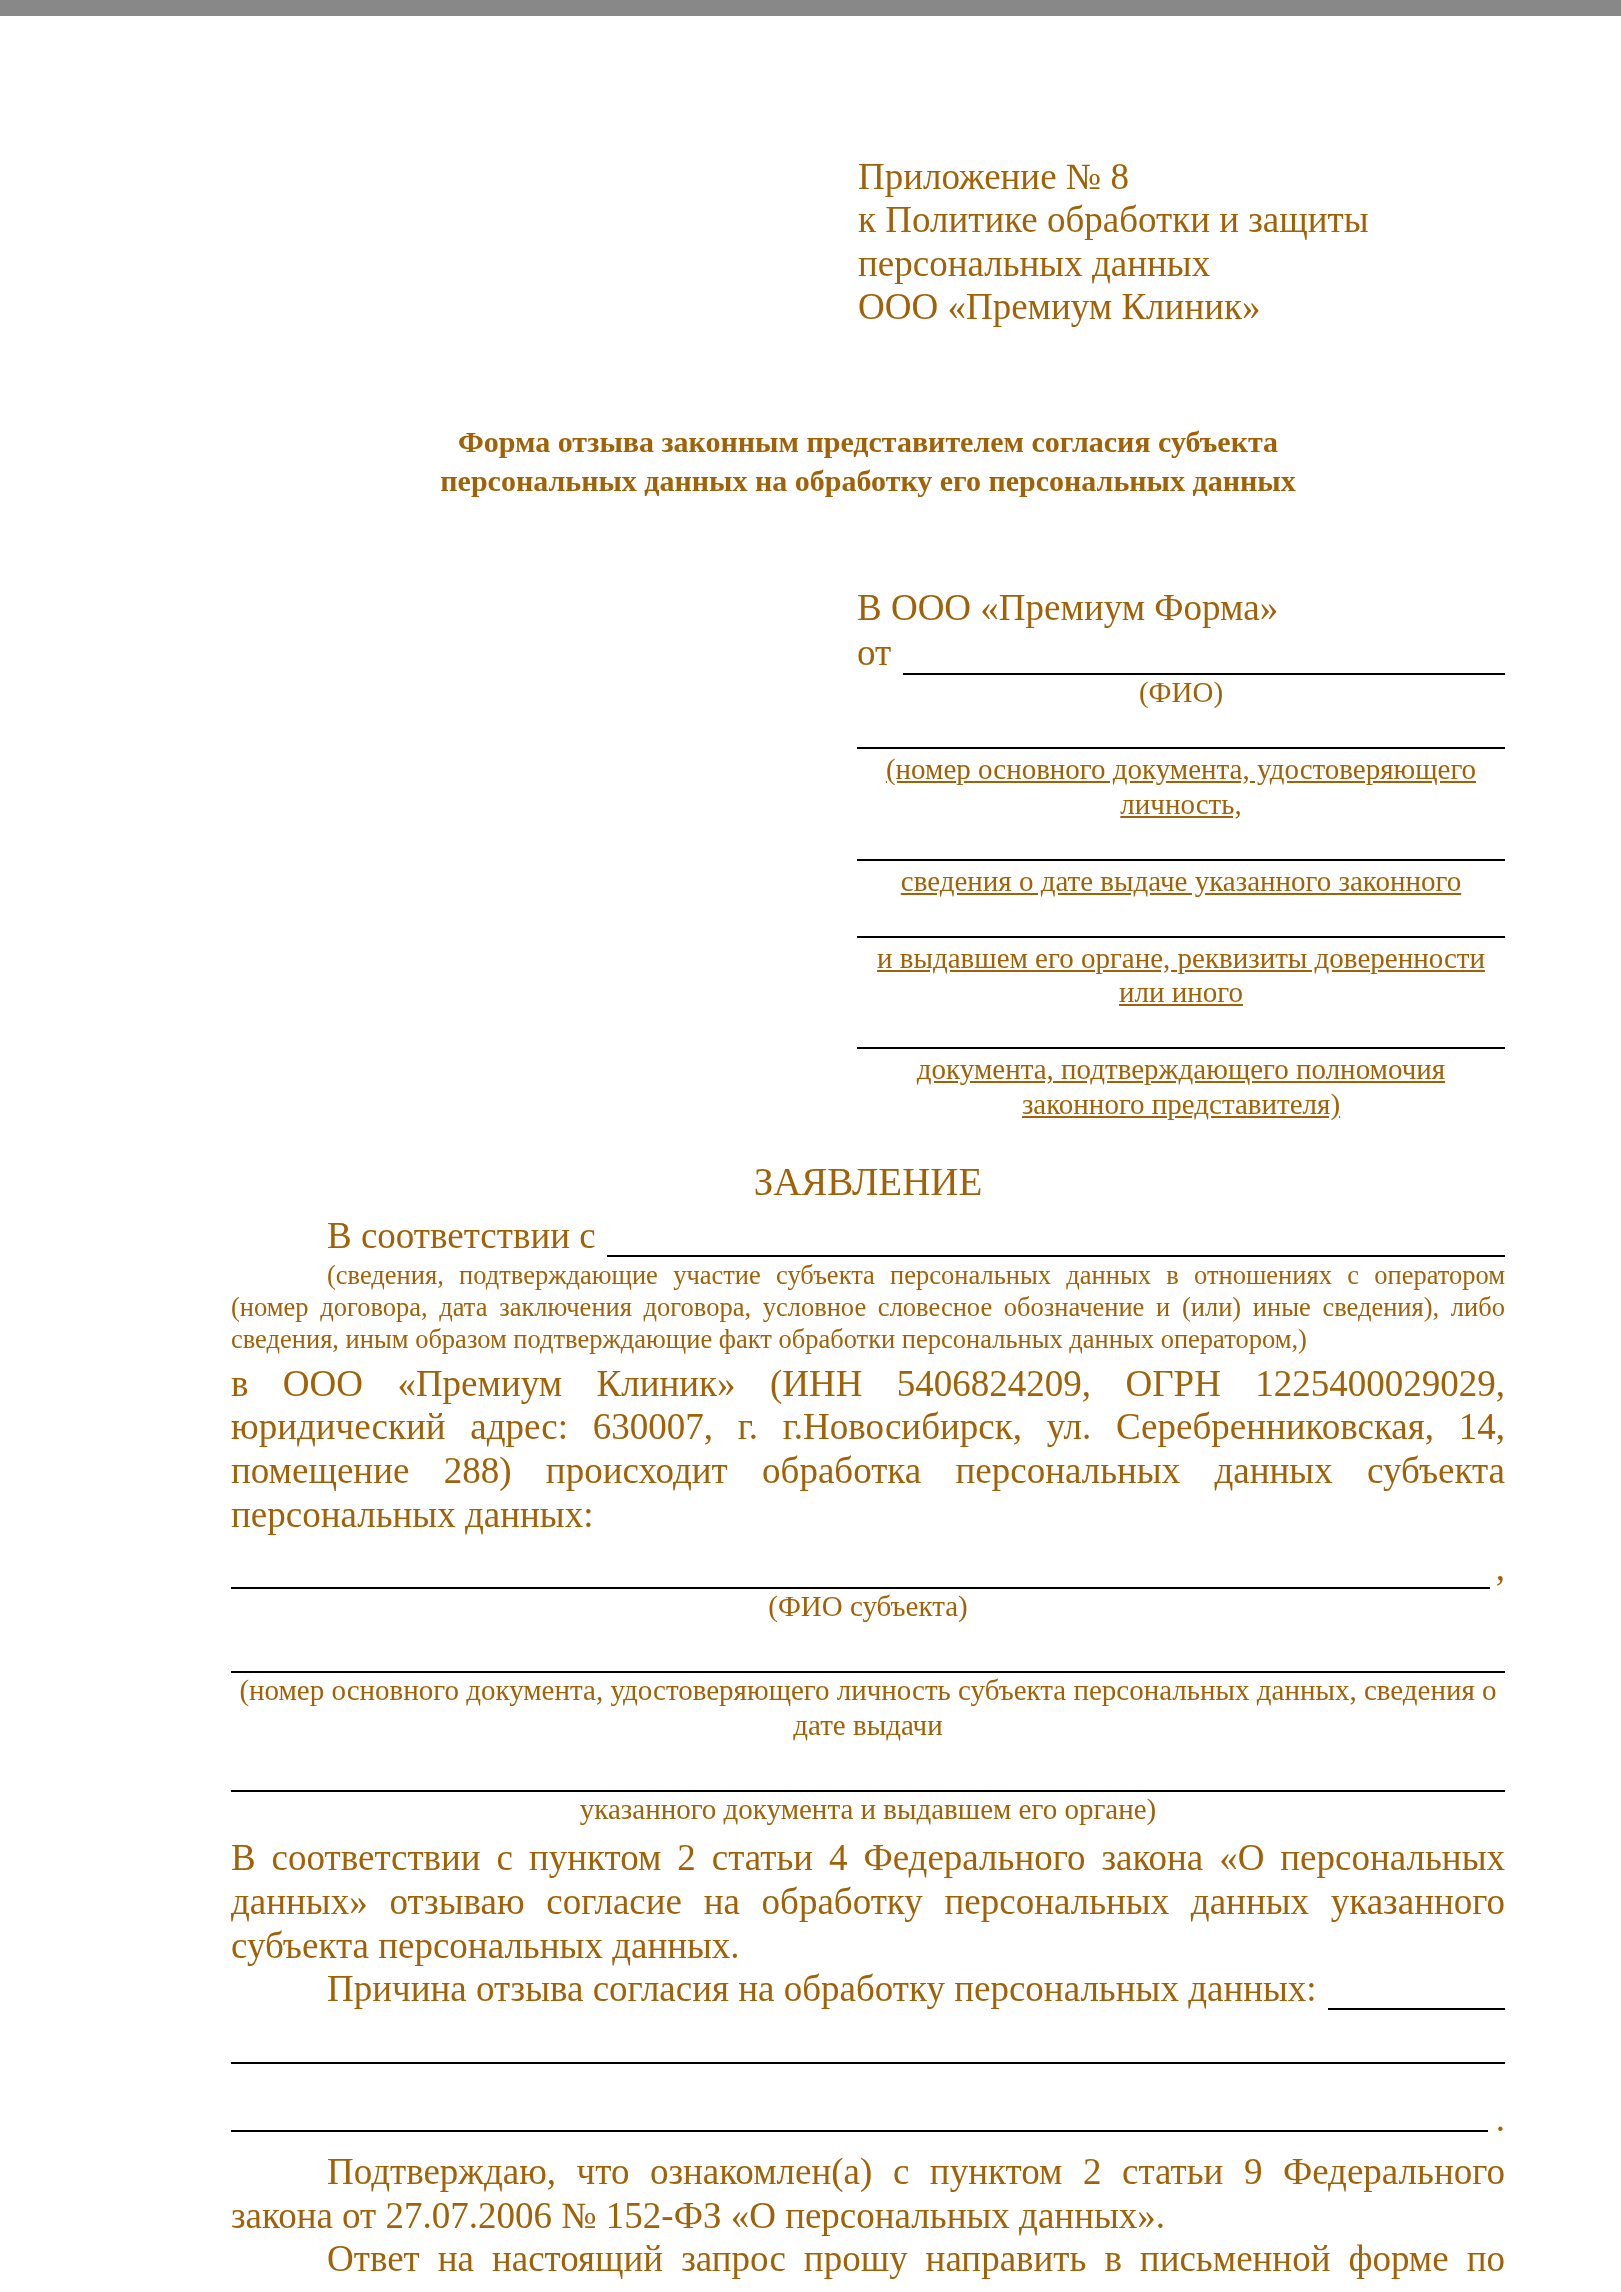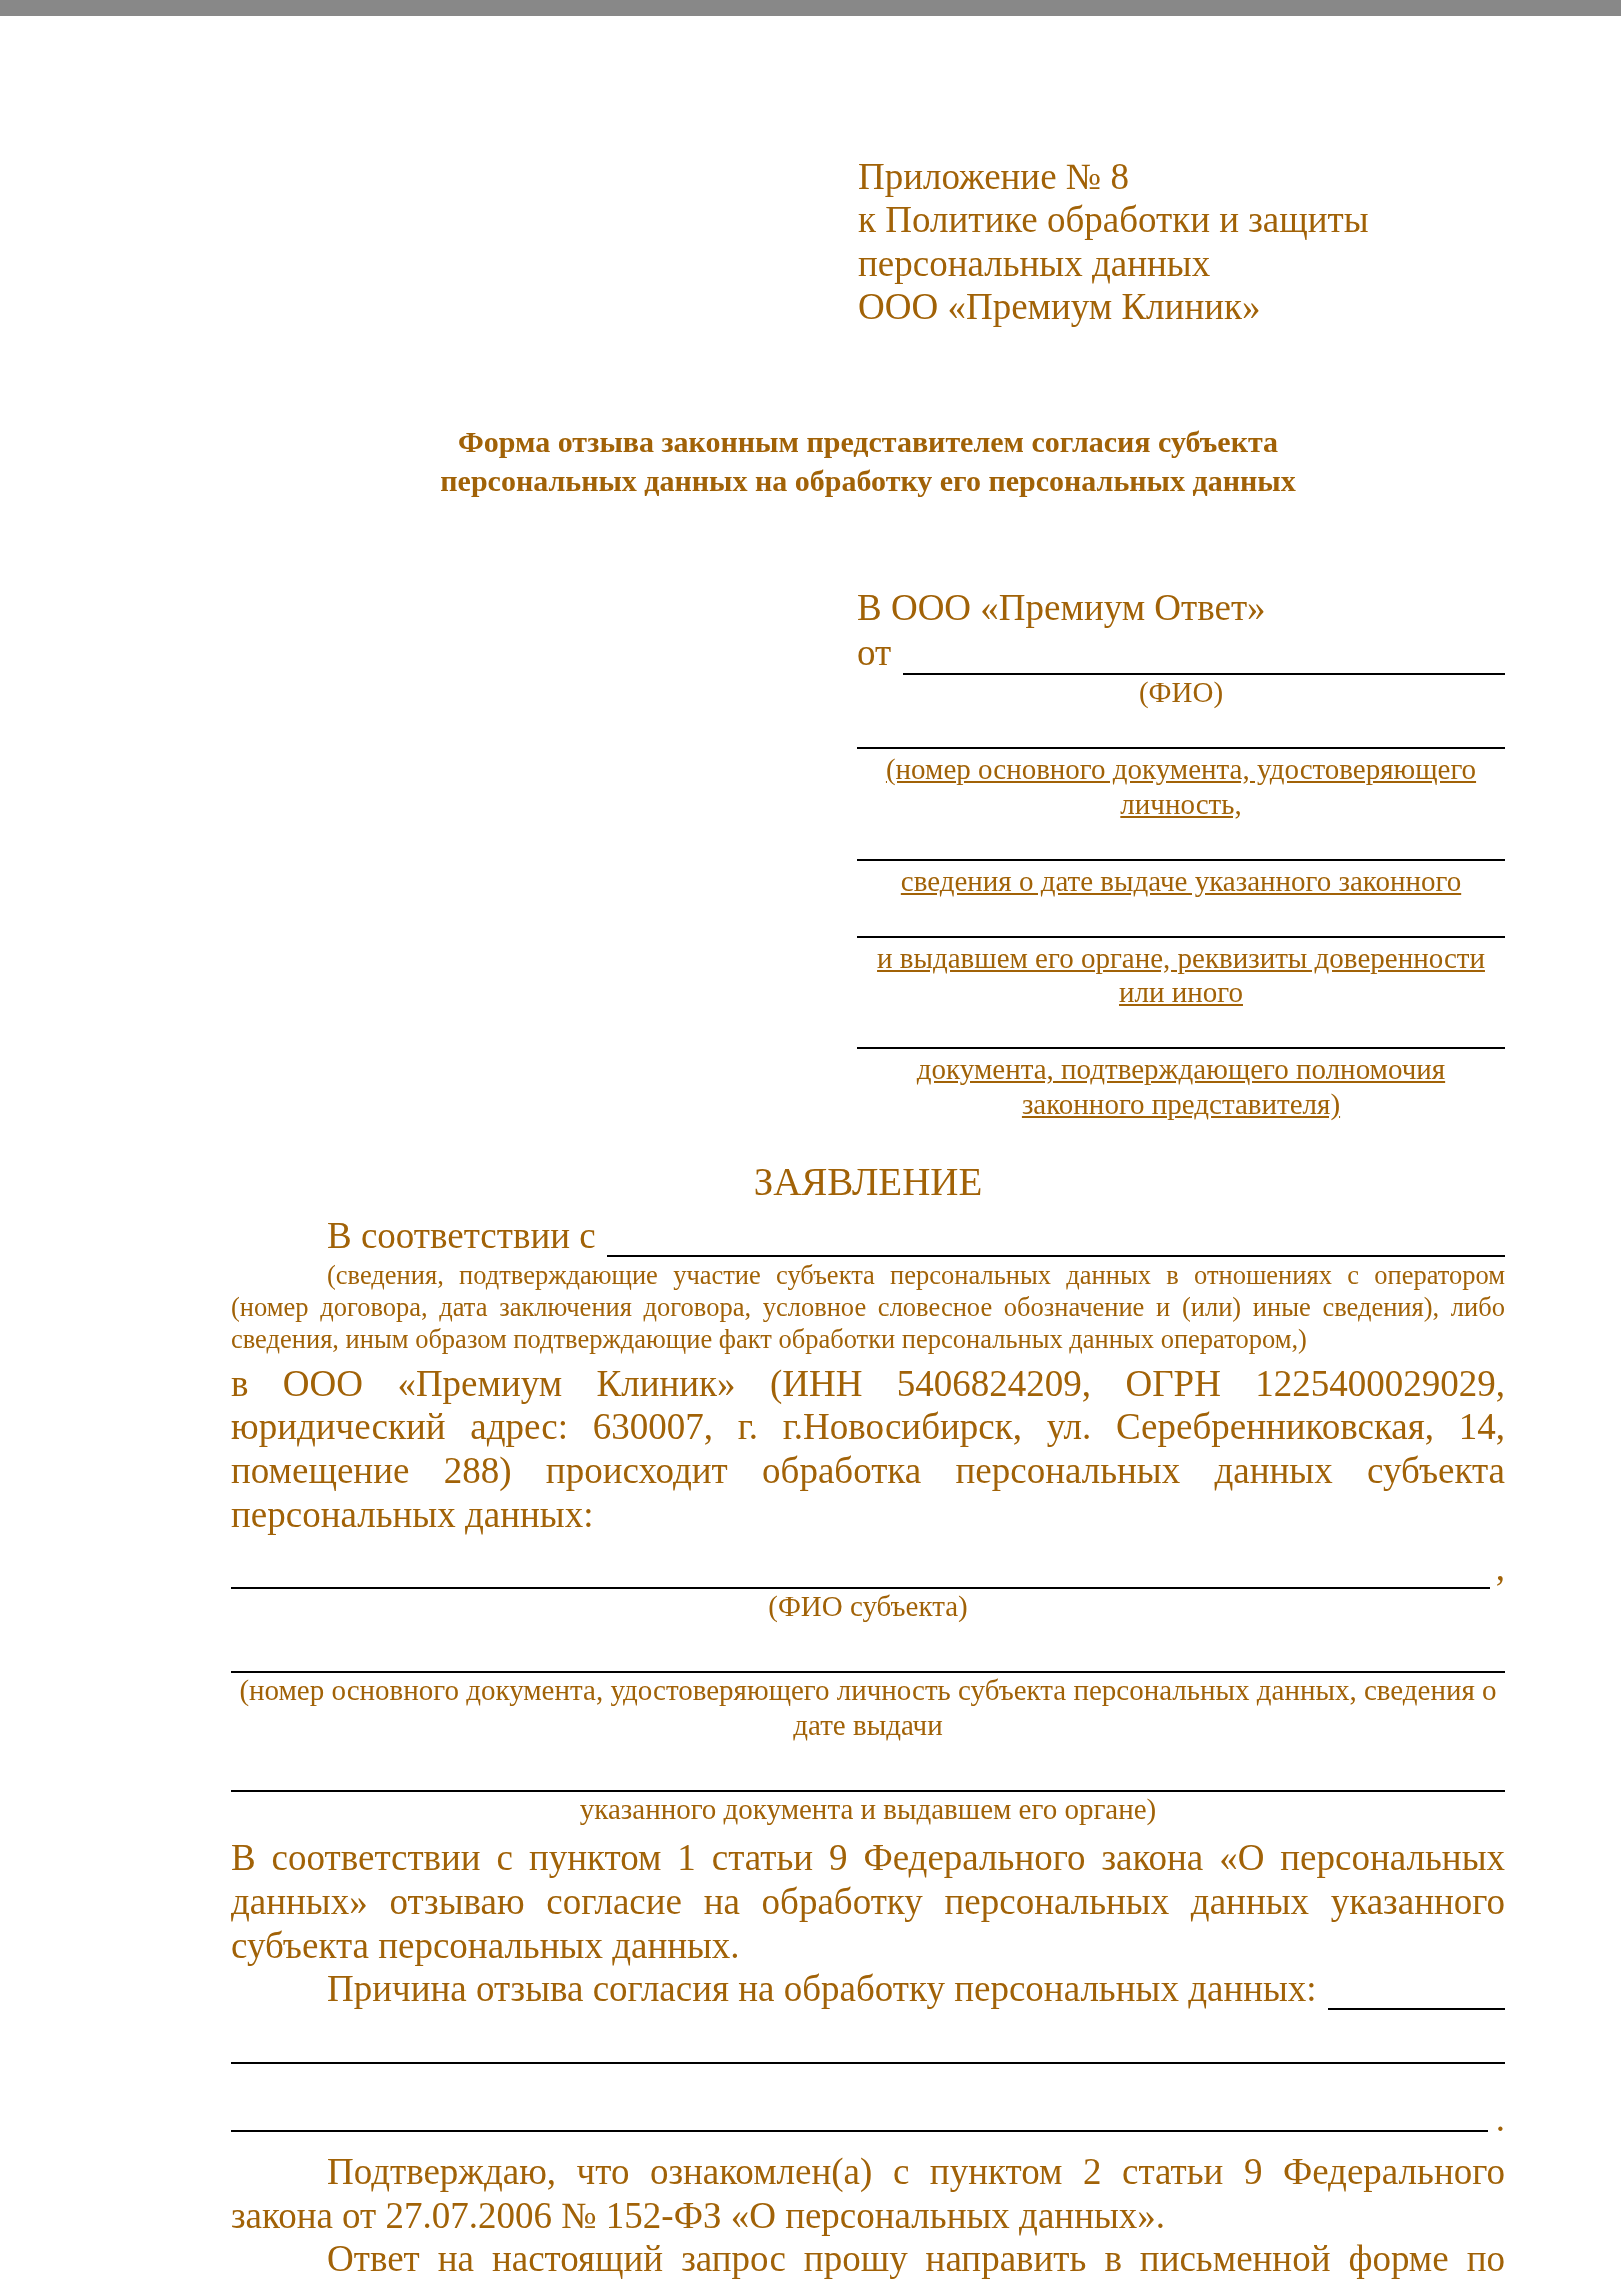--- a/index.html
+++ b/index.html
@@ -99,21 +99,21 @@
     <div>персональных данных</div>
     <div>ООО «Премиум Клиник»</div>
   </div>
 
   <div class="doc-title">
     <div>Форма отзыва законным представителем согласия субъекта</div>
     <div>персональных данных на обработку его персональных данных</div>
   </div>
 
   <div class="addressee">
-    <div>В ООО «Премиум Ответ»</div>
+    <div>В ООО «Премиум Форма»</div>
     <div class="field-row">
       <span class="label">от</span>
       <span class="fill"></span>
     </div>
     <div class="hint center">(ФИО)</div>
 
     <div class="pair">
       <div class="wline"></div>
       <div class="hint center">(номер основного документа, удостоверяющего личность,</div>
     </div>
@@ -149,21 +149,21 @@
 
   <div class="pair-wide">
     <div class="wline"></div>
     <div class="hint center">(номер основного документа, удостоверяющего личность субъекта персональных данных, сведения о дате выдачи</div>
   </div>
   <div class="pair-wide">
     <div class="wline"></div>
     <div class="hint center">указанного документа и выдавшем его органе)</div>
   </div>
 
-  <p class="body-text justify withdrawal-par">В соответствии с пунктом 1 статьи 9 Федерального закона «О персональных данных» отзываю согласие на обработку персональных данных указанного субъекта персональных данных.</p>
+  <p class="body-text justify withdrawal-par">В соответствии с пунктом 2 статьи 4 Федерального закона «О персональных данных» отзываю согласие на обработку персональных данных указанного субъекта персональных данных.</p>
 
   <div class="field-row reason-row">
     <span class="label">Причина отзыва согласия на обработку персональных данных:</span>
     <span class="fill"></span>
   </div>
 
   <div class="blank-full-1"></div>
   <div class="field-row blank-row">
     <span class="fill"></span>
     <span class="label">.</span>

